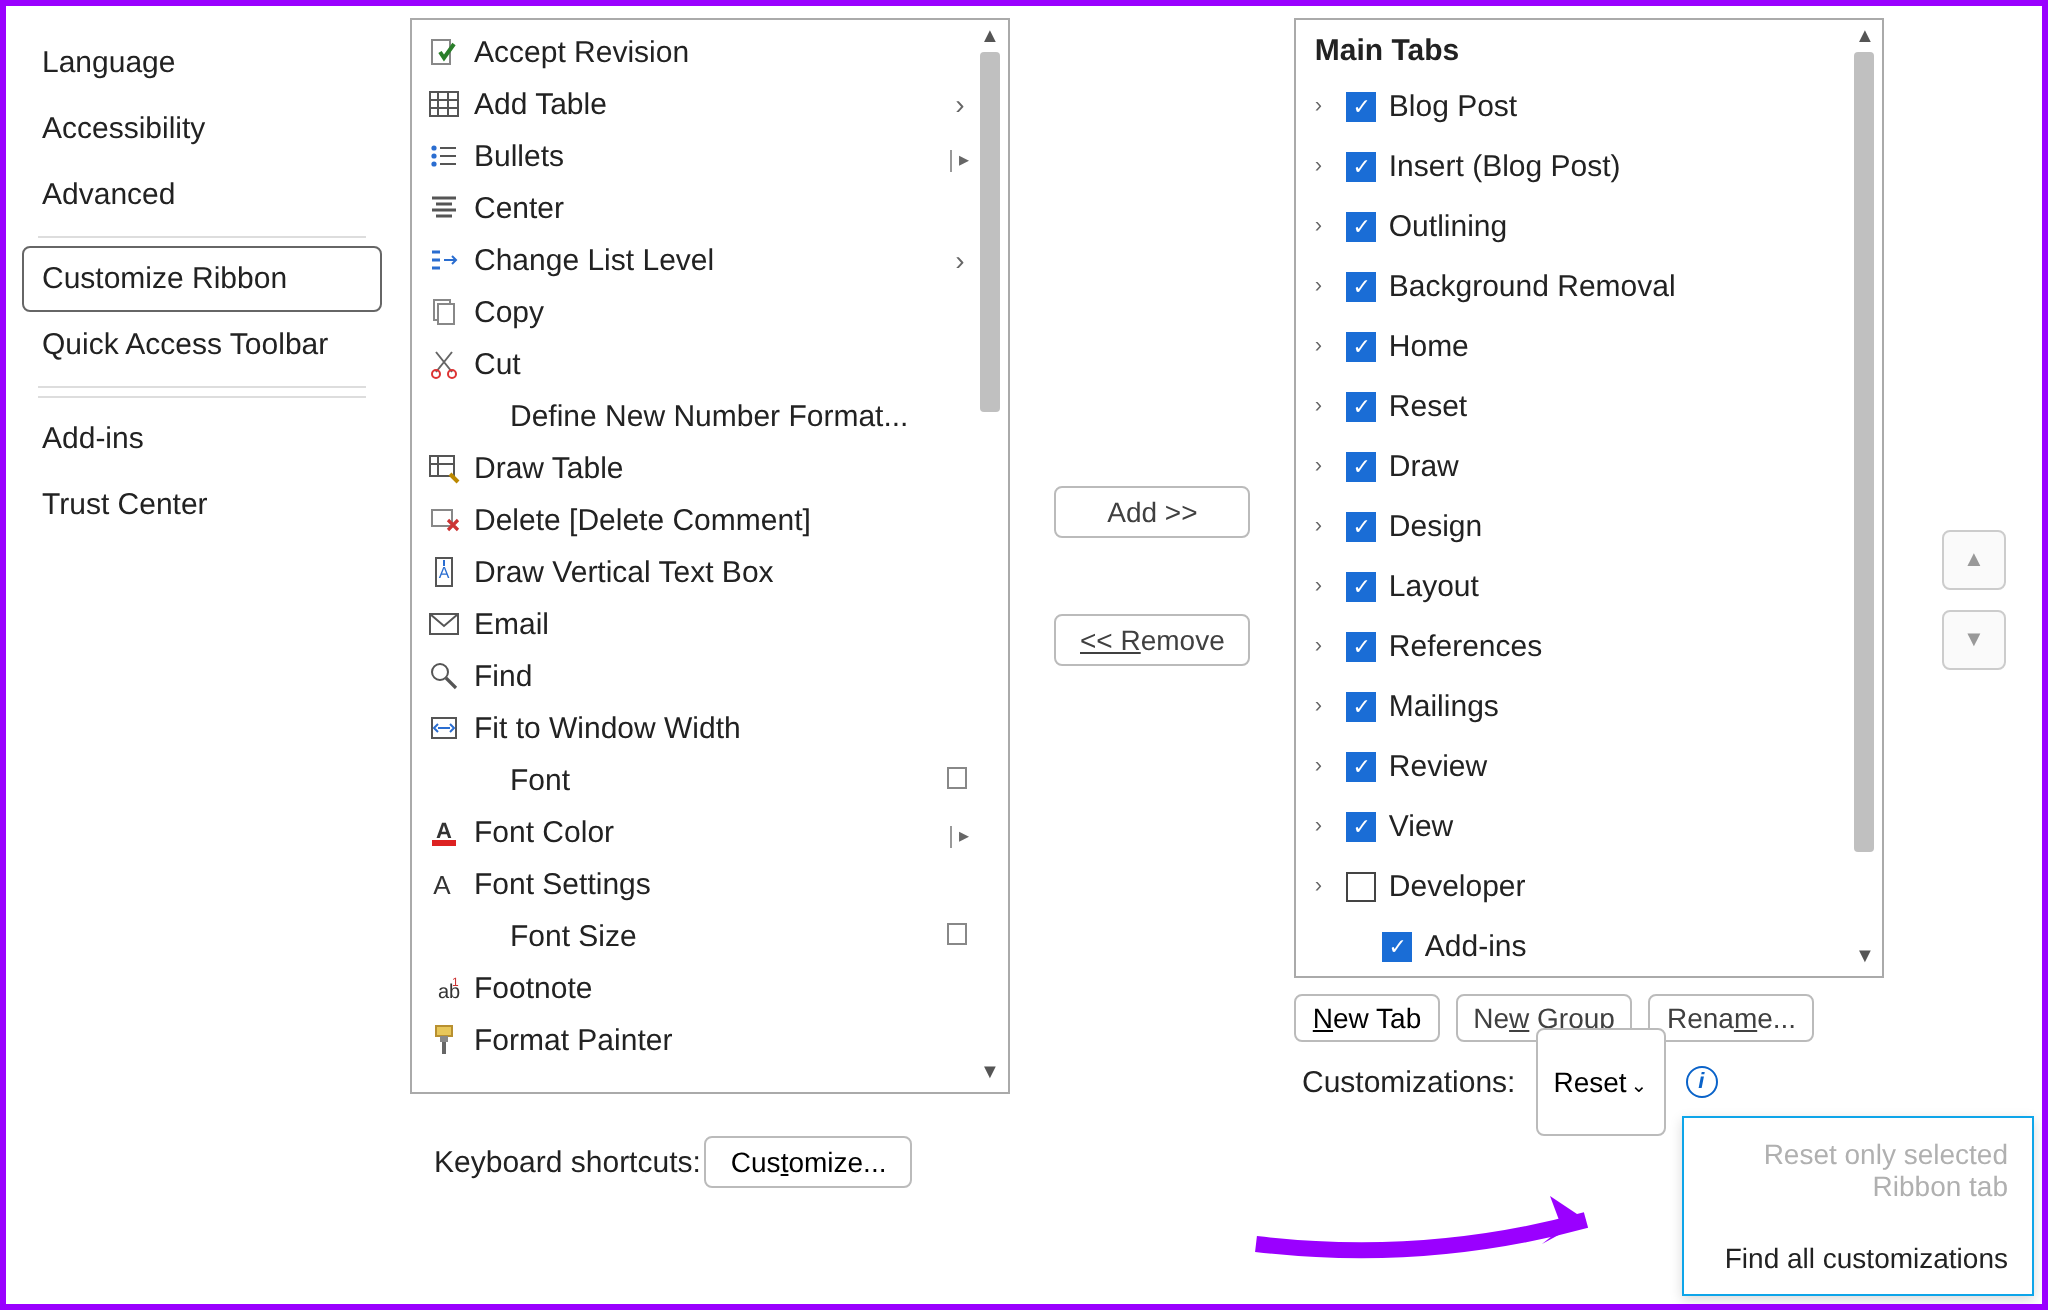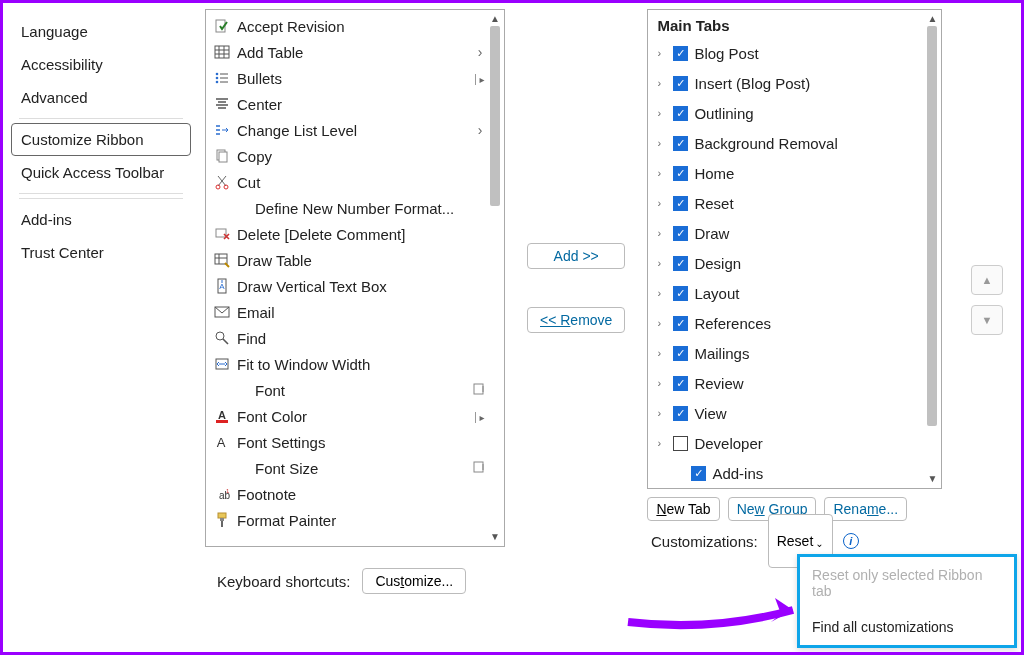--- a/index.html
+++ b/index.html
@@ -24,30 +24,30 @@
   .row .icon { width:18px; display:flex; justify-content:center; color:#4a5; }
   .row .lbl { flex:1; }
   .row .sub { width:16px; text-align:center; color:#666; font-size:14px;}
   .tab-row { display:flex; align-items:center; height:30px; padding-left:6px; gap:6px; }
   .tab-row .chev { width:10px; color:#666; font-size:11px;}
   .tab-row .chk { width:15px; height:15px; border:1.5px solid #444; display:flex; align-items:center; justify-content:center; font-size:11px; background:#fff;}
   .tab-row .chk.checked { background:#1a6dd6; border-color:#1a6dd6; color:#fff; }
   .tab-head { font-weight:700; padding:4px 6px; }
   .mid-col { display:flex; flex-direction:column; justify-content:center; gap:14px; padding:0 12px; position:relative; top:-40px;}
   .btn { border:1px solid #bbb; background:#fff; padding:4px 12px; border-radius:4px; font-size:14px; }
-  .btn.disabled { color:#0369a1; }
+  .btn.disabled { color:#404040; }
   .btn.small { padding:3px 8px; font-size:14px;}
   .right-col { display:flex; flex-direction:column; }
   .below-tabs { display:flex; gap:8px; margin-top:8px; align-items:flex-start; flex-wrap:wrap;}
   .updown { position:absolute; right:18px; top:262px; display:flex; flex-direction:column; gap:10px;}
   .updown .sq { width:32px; height:30px; border:1px solid #ccc; border-radius:4px; background:#fafafa; color:#999; text-align:center; line-height:28px; font-size:11px;}
-  .kbline { position:absolute; left:214px; bottom:58px; display:flex; align-items:center; gap:12px; font-size:15px;}
+  .kbline { position:absolute; left:214px; bottom:58px; display:flex; align-items:center; gap:2px; font-size:15px;}
   .cust-line { position:absolute; left:648px; bottom:84px; display:flex; align-items:center; gap:10px; font-size:15px;}
   .info-badge { width:16px; height:16px; border-radius:50%; border:1.5px solid #0a63c9; color:#0a63c9; font-size:11px; font-style:italic; text-align:center; line-height:14px; font-weight:700;}
-  .reset-menu { position:absolute; right:4px; bottom:4px; width:220px; border:3px solid #0ea5e9; background:#fff; box-shadow:0 2px 6px rgba(0,0,0,.15); }
+  .reset-menu { position:absolute; right:4px; bottom:4px; width:176px; border:1px solid #0ea5e9; background:#fff; box-shadow:0 2px 6px rgba(0,0,0,.15);text-align:right; }
   .reset-menu .mi { padding:10px 12px; font-size:14px; }
   .reset-menu .mi.disabled { color:#b0b0b0; }
   .arrow { position:absolute; left:620px; bottom:20px; width:190px; height:40px; }
   .arrow svg { width:100%; height:100%; }
   .icon svg { width:16px; height:16px; }
 </style>
 </head>
 <body>
 
 <div class="wrap">
@@ -144,36 +144,36 @@
             <span class="sub"></span>
           </div>
           <div class="row">
             <span class="icon"></span>
             <span class="lbl" style="padding-left: 18px;">Define New Number Format...</span>
             <span class="sub"></span>
           </div>
           <div class="row">
             <span class="icon">
               <svg viewBox="0 0 16 16">
-                <rect x="2" y="3" width="10" height="8" stroke="#888" fill="none"></rect>
-                <path d="M10 8l5 5M15 8l-5 5" stroke="#c33" stroke-width="1.6"></path>
-              </svg>
-            </span>
-            <span class="lbl">Delete [Delete Comment]</span>
-            <span class="sub"></span>
-          </div>
-          <div class="row">
-            <span class="icon">
-              <svg viewBox="0 0 16 16">
                 <rect x="1" y="2" width="12" height="10" stroke="#555" fill="none"></rect>
                 <path d="M1 6h12M5 2v10" stroke="#555"></path>
                 <path d="M11 11l4 4" stroke="#b80" stroke-width="2"></path>
               </svg>
             </span>
             <span class="lbl">Draw Table</span>
+            <span class="sub"></span>
+          </div>
+          <div class="row">
+            <span class="icon">
+              <svg viewBox="0 0 16 16">
+                <rect x="2" y="3" width="10" height="8" stroke="#888" fill="none"></rect>
+                <path d="M10 8l5 5M15 8l-5 5" stroke="#c33" stroke-width="1.6"></path>
+              </svg>
+            </span>
+            <span class="lbl">Delete [Delete Comment]</span>
             <span class="sub"></span>
           </div>
           <div class="row">
             <span class="icon">
               <svg viewBox="0 0 16 16">
                 <rect x="4" y="1" width="8" height="14" stroke="#555" fill="none"></rect>
                 <text x="8" y="11" font-size="8" text-anchor="middle" fill="#2a6dd0">A</text>
                 <path d="M8 2v3" stroke="#2a6dd0"></path>
               </svg>
             </span>

